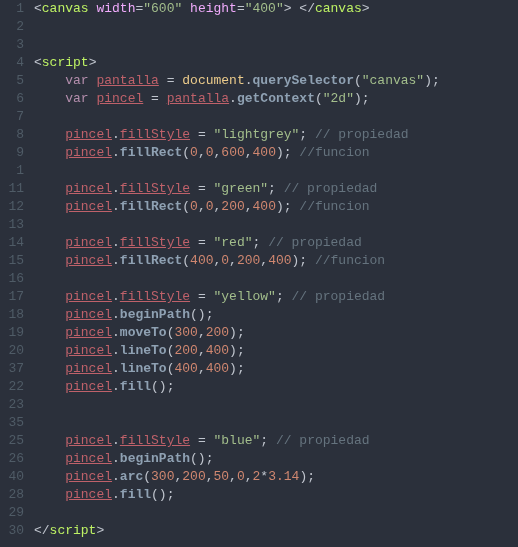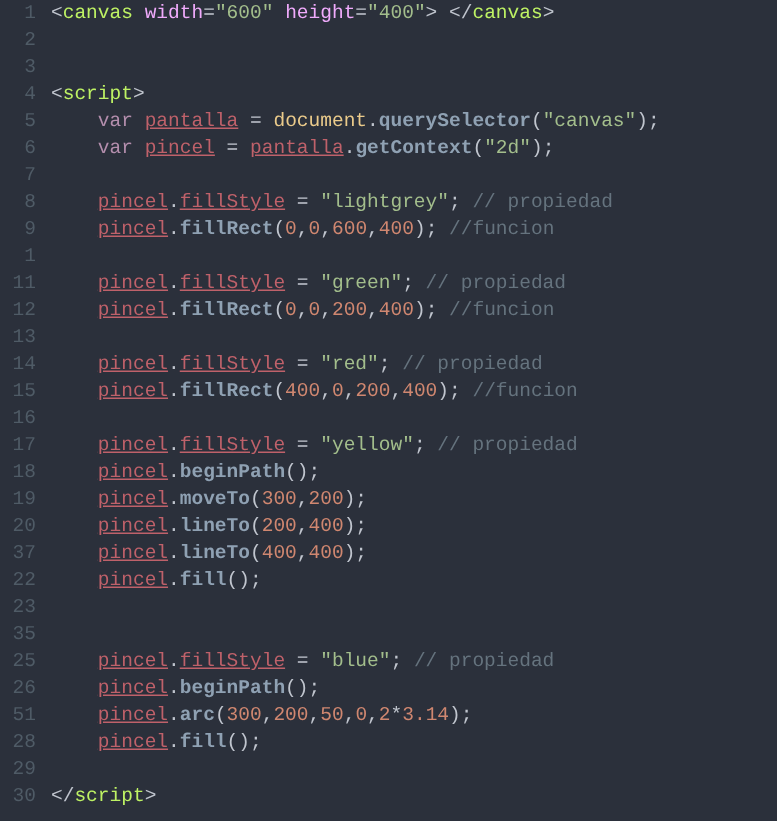--- a/index.html
+++ b/index.html
@@ -59,19 +59,19 @@
       <div class="line">17</div>
       <div class="line">18</div>
       <div class="line">19</div>
       <div class="line">20</div>
       <div class="line">37</div>
       <div class="line">22</div>
       <div class="line">23</div>
       <div class="line">35</div>
       <div class="line">25</div>
       <div class="line">26</div>
-      <div class="line">51</div>
+      <div class="line">40</div>
       <div class="line">28</div>
       <div class="line">29</div>
       <div class="line">30</div>
     </div>
   <div class="code"><div class="line"><span class="punc">&lt;</span><span class="tag">canvas</span><span class="punc"> </span><span class="attr">width</span><span class="punc">=</span><span class="str">"600"</span><span class="punc"> </span><span class="attr">height</span><span class="punc">=</span><span class="str">"400"</span><span class="punc">&gt; &lt;/</span><span class="tag">canvas</span><span class="punc">&gt;</span></div><div class="line">&nbsp;</div><div class="line">&nbsp;</div><div class="line"><span class="punc">&lt;</span><span class="tag">script</span><span class="punc">&gt;</span></div><div class="line"><span class="punc">    </span><span class="kw">var</span><span class="punc"> </span><span class="var">pantalla</span><span class="punc"> </span><span class="op">=</span><span class="punc"> </span><span class="obj">document</span><span class="punc">.</span><span class="method">querySelector</span><span class="punc">(</span><span class="str">"canvas"</span><span class="punc">);</span></div><div class="line"><span class="punc">    </span><span class="kw">var</span><span class="punc"> </span><span class="var">pincel</span><span class="punc"> </span><span class="op">=</span><span class="punc"> </span><span class="var">pantalla</span><span class="punc">.</span><span class="method">getContext</span><span class="punc">(</span><span class="str">"2d"</span><span class="punc">);</span></div><div class="line">&nbsp;</div><div class="line"><span class="punc">    </span><span class="var">pincel</span><span class="punc">.</span><span class="var">fillStyle</span><span class="punc"> </span><span class="op">=</span><span class="punc"> </span><span class="str">"lightgrey"</span><span class="punc">; </span><span class="comment">// propiedad</span></div><div class="line"><span class="punc">    </span><span class="var">pincel</span><span class="punc">.</span><span class="method">fillRect</span><span class="punc">(</span><span class="num">0</span><span class="punc">,</span><span class="num">0</span><span class="punc">,</span><span class="num">600</span><span class="punc">,</span><span class="num">400</span><span class="punc">); </span><span class="comment">//funcion</span></div><div class="line">&nbsp;</div><div class="line"><span class="punc">    </span><span class="var">pincel</span><span class="punc">.</span><span class="var">fillStyle</span><span class="punc"> </span><span class="op">=</span><span class="punc"> </span><span class="str">"green"</span><span class="punc">; </span><span class="comment">// propiedad</span></div><div class="line"><span class="punc">    </span><span class="var">pincel</span><span class="punc">.</span><span class="method">fillRect</span><span class="punc">(</span><span class="num">0</span><span class="punc">,</span><span class="num">0</span><span class="punc">,</span><span class="num">200</span><span class="punc">,</span><span class="num">400</span><span class="punc">); </span><span class="comment">//funcion</span></div><div class="line">&nbsp;</div><div class="line"><span class="punc">    </span><span class="var">pincel</span><span class="punc">.</span><span class="var">fillStyle</span><span class="punc"> </span><span class="op">=</span><span class="punc"> </span><span class="str">"red"</span><span class="punc">; </span><span class="comment">// propiedad</span></div><div class="line"><span class="punc">    </span><span class="var">pincel</span><span class="punc">.</span><span class="method">fillRect</span><span class="punc">(</span><span class="num">400</span><span class="punc">,</span><span class="num">0</span><span class="punc">,</span><span class="num">200</span><span class="punc">,</span><span class="num">400</span><span class="punc">); </span><span class="comment">//funcion</span></div><div class="line">&nbsp;</div><div class="line"><span class="punc">    </span><span class="var">pincel</span><span class="punc">.</span><span class="var">fillStyle</span><span class="punc"> </span><span class="op">=</span><span class="punc"> </span><span class="str">"yellow"</span><span class="punc">; </span><span class="comment">// propiedad</span></div><div class="line"><span class="punc">    </span><span class="var">pincel</span><span class="punc">.</span><span class="method">beginPath</span><span class="punc">();</span></div><div class="line"><span class="punc">    </span><span class="var">pincel</span><span class="punc">.</span><span class="method">moveTo</span><span class="punc">(</span><span class="num">300</span><span class="punc">,</span><span class="num">200</span><span class="punc">);</span></div><div class="line"><span class="punc">    </span><span class="var">pincel</span><span class="punc">.</span><span class="method">lineTo</span><span class="punc">(</span><span class="num">200</span><span class="punc">,</span><span class="num">400</span><span class="punc">);</span></div><div class="line"><span class="punc">    </span><span class="var">pincel</span><span class="punc">.</span><span class="method">lineTo</span><span class="punc">(</span><span class="num">400</span><span class="punc">,</span><span class="num">400</span><span class="punc">);</span></div><div class="line"><span class="punc">    </span><span class="var">pincel</span><span class="punc">.</span><span class="method">fill</span><span class="punc">();</span></div><div class="line">&nbsp;</div><div class="line">&nbsp;</div><div class="line"><span class="punc">    </span><span class="var">pincel</span><span class="punc">.</span><span class="var">fillStyle</span><span class="punc"> </span><span class="op">=</span><span class="punc"> </span><span class="str">"blue"</span><span class="punc">; </span><span class="comment">// propiedad</span></div><div class="line"><span class="punc">    </span><span class="var">pincel</span><span class="punc">.</span><span class="method">beginPath</span><span class="punc">();</span></div><div class="line"><span class="punc">    </span><span class="var">pincel</span><span class="punc">.</span><span class="method">arc</span><span class="punc">(</span><span class="num">300</span><span class="punc">,</span><span class="num">200</span><span class="punc">,</span><span class="num">50</span><span class="punc">,</span><span class="num">0</span><span class="punc">,</span><span class="num">2</span><span class="op">*</span><span class="num">3.14</span><span class="punc">);</span></div><div class="line"><span class="punc">    </span><span class="var">pincel</span><span class="punc">.</span><span class="method">fill</span><span class="punc">();</span></div><div class="line">&nbsp;</div><div class="line"><span class="punc">&lt;/</span><span class="tag">script</span><span class="punc">&gt;</span></div></div>
 </div>
 
 </body></html>

